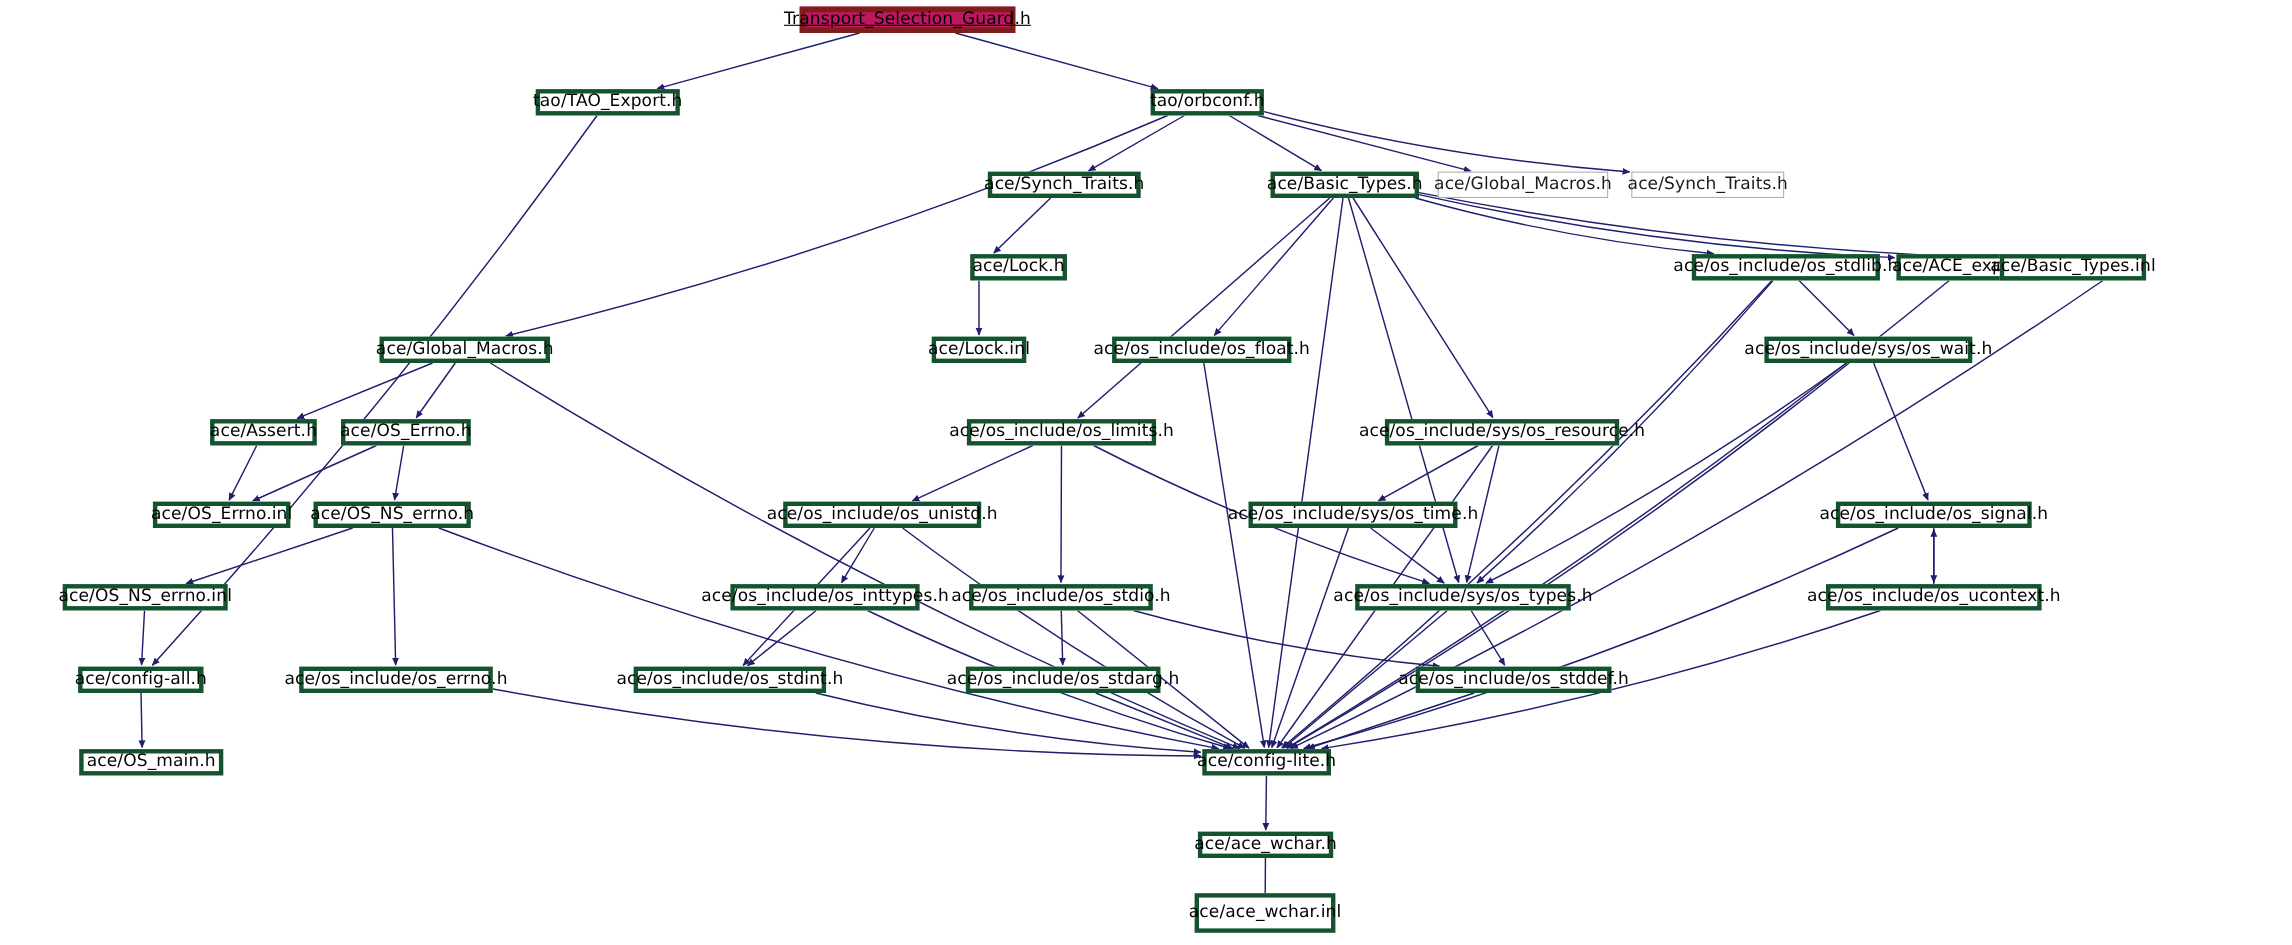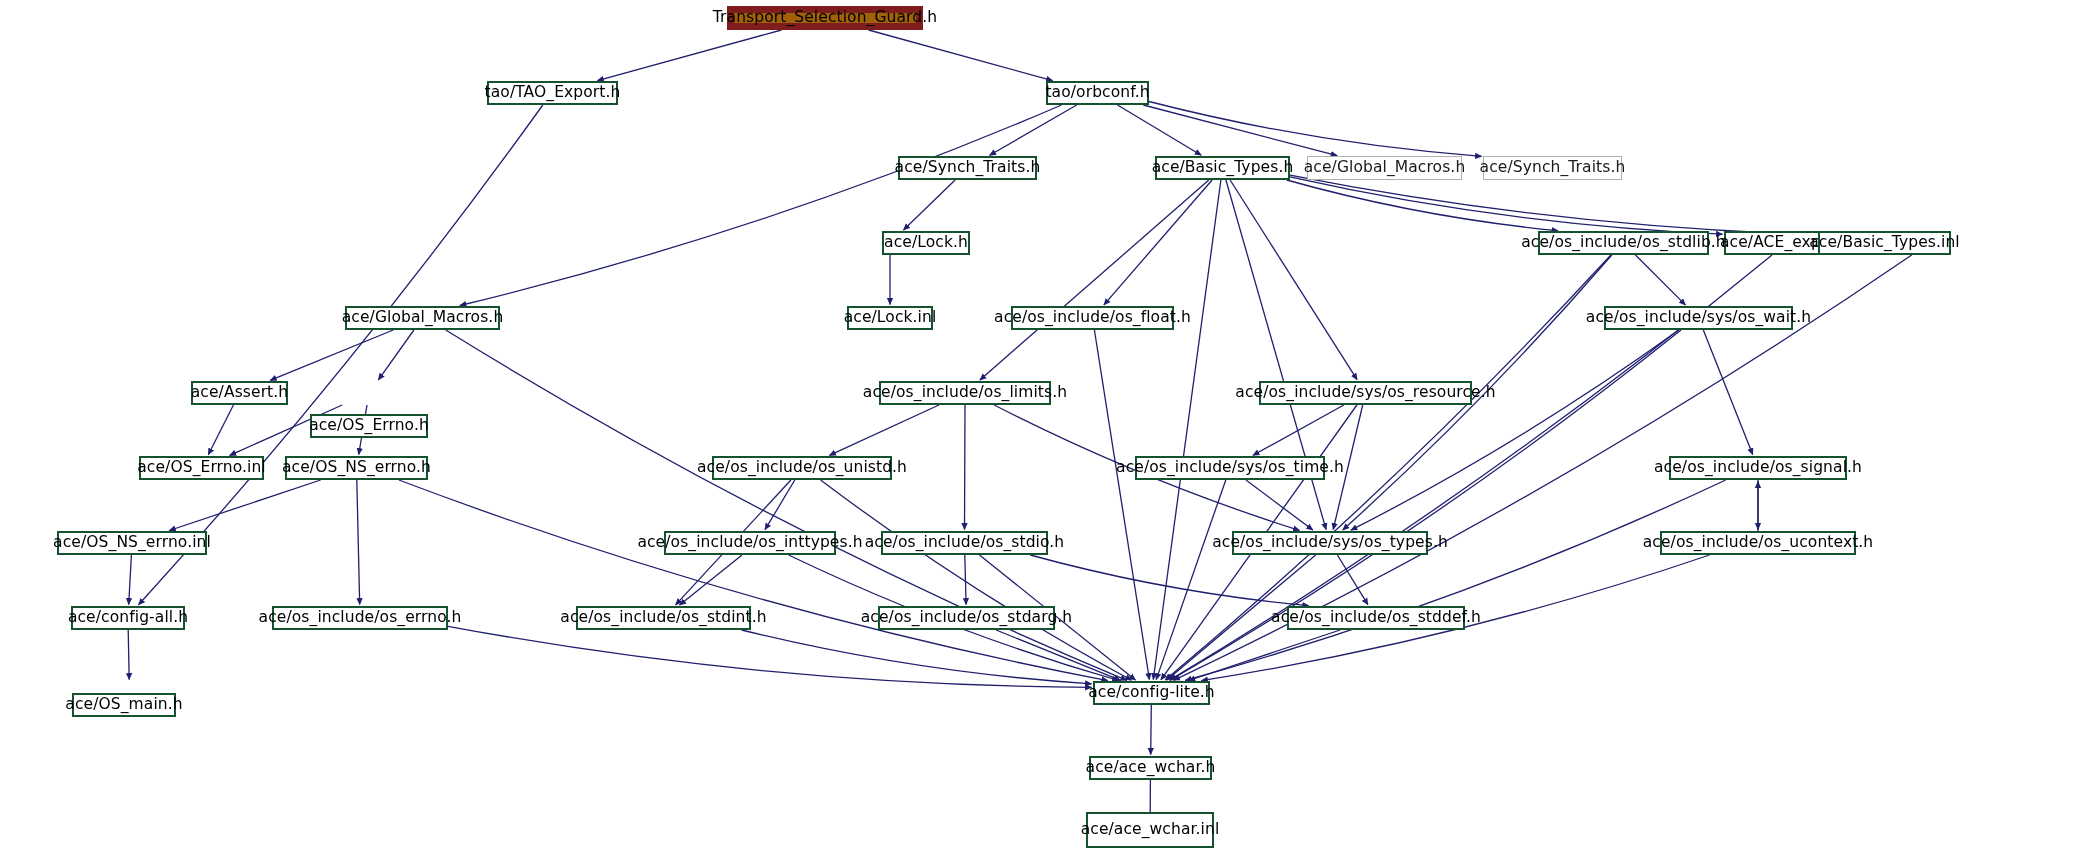--- a/index.html
+++ b/index.html
@@ -32,31 +32,32 @@
     height: 859px;
   }
   .gnode {
     position: absolute;
     box-sizing: border-box;
     display: flex;
     align-items: center;
     justify-content: center;
     white-space: nowrap;
     background: #ffffff;
-    border: 2px solid #14532d;
+    border: 4px solid #14532d;
     color: #000000;
     font-size: 15.5px;
     line-height: 1;
     letter-spacing: 0.1px;
     padding: 0 4px;
     cursor: pointer;
   }
   .gnode.root {
-    background: #a16207;
-    border: 7px solid #7f1d1d;
+    background: #be185d;
+    border: 5px solid #7f1d1d;
+    text-decoration: underline;
   }
   .gnode.dim {
     border: 1px solid #b0b0b0;
     color: #1a1a1a;
   }
   .gnode .nlabel {
     display: block;
     transform: translateY(-0.5px);
   }
 </style>
@@ -181,21 +182,21 @@
       </div>
       <div class="gnode" style="left: 1011px; top: 306px; width: 163px; height: 24px;">
         <span class="nlabel">ace/os_include/os_float.h</span>
       </div>
       <div class="gnode" style="left: 1604px; top: 306px; width: 189px; height: 24px;">
         <span class="nlabel">ace/os_include/sys/os_wait.h</span>
       </div>
       <div class="gnode" style="left: 191px; top: 381px; width: 97px; height: 24px;">
         <span class="nlabel">ace/Assert.h</span>
       </div>
-      <div class="gnode" style="left: 310px; top: 381px; width: 118px; height: 24px; margin-top: 33px;">
+      <div class="gnode" style="left: 310px; top: 381px; width: 118px; height: 24px;">
         <span class="nlabel">ace/OS_Errno.h</span>
       </div>
       <div class="gnode" style="left: 879px; top: 381px; width: 172px; height: 24px;">
         <span class="nlabel">ace/os_include/os_limits.h</span>
       </div>
       <div class="gnode" style="left: 1259px; top: 381px; width: 213px; height: 24px;">
         <span class="nlabel">ace/os_include/sys/os_resource.h</span>
       </div>
       <div class="gnode" style="left: 139px; top: 456px; width: 125px; height: 24px;">
         <span class="nlabel">ace/OS_Errno.inl</span>
@@ -238,21 +239,21 @@
       </div>
       <div class="gnode" style="left: 878px; top: 606px; width: 177px; height: 24px;">
         <span class="nlabel">ace/os_include/os_stdarg.h</span>
       </div>
       <div class="gnode" style="left: 1287px; top: 606px; width: 178px; height: 24px; align-items: center;">
         <span class="nlabel">ace/os_include/os_stddef.h</span>
       </div>
       <div class="gnode" style="left: 1093px; top: 681px; width: 117px; height: 24px;">
         <span class="nlabel">ace/config-lite.h</span>
       </div>
-      <div class="gnode" style="left: 72px; top: 681px; width: 104px; height: 24px; margin-top: 12px;">
+      <div class="gnode" style="left: 72px; top: 681px; width: 131px; height: 24px;">
         <span class="nlabel">ace/OS_main.h</span>
       </div>
       <div class="gnode" style="left: 1089px; top: 756px; width: 123px; height: 24px;">
         <span class="nlabel">ace/ace_wchar.h</span>
       </div>
       <div class="gnode" style="left: 1086px; top: 812px; width: 128px; height: 36px;">
         <span class="nlabel">ace/ace_wchar.inl</span>
       </div>
     </div>
 </div>

